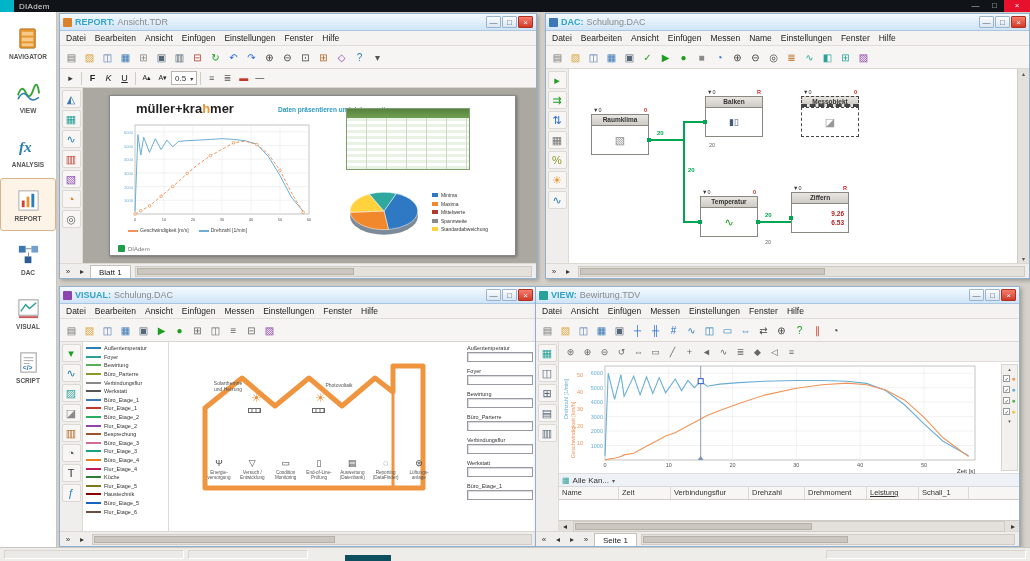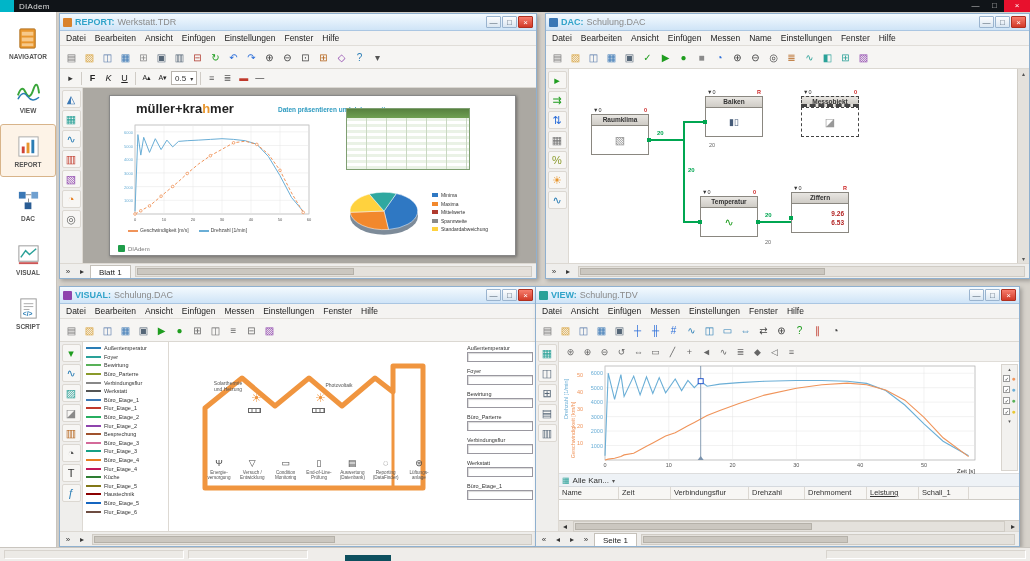--- a/index.html
+++ b/index.html
@@ -142,20 +142,26 @@
       </svg>
     <span class="side-label">NAVIGATOR</span>
   </div>
   <div class="side-item">
     <svg class="side-ico" viewBox="0 0 26 26">
         <path d="M2,16 Q6,4 10,13 T18,10 T24,14" fill="none" stroke="#3aa63a" stroke-width="2"></path>
         <path d="M2,20 Q7,10 12,17 T24,18" fill="none" stroke="#2a7db5" stroke-width="1.5"></path>
       </svg>
     <span class="side-label">VIEW</span>
   </div>
+  <div class="side-item">
+    <svg class="side-ico" viewBox="0 0 26 26">
+        <text x="3" y="19" font-size="16" font-style="italic" font-weight="bold" fill="#2a7db5" font-family="Liberation Serif,serif">fx</text>
+      </svg>
+    <span class="side-label">ANALYSIS</span>
+  </div>
   <div class="side-item active">
     <svg class="side-ico" viewBox="0 0 26 26">
         <rect x="3" y="3" width="20" height="20" fill="#fff" stroke="#aaa"></rect>
         <rect x="6" y="13" width="3" height="7" fill="#d04438"></rect>
         <rect x="11" y="9" width="3" height="11" fill="#e8962e"></rect>
         <rect x="16" y="6" width="3" height="14" fill="#2a7db5"></rect>
       </svg>
     <span class="side-label">REPORT</span>
   </div>
   <div class="side-item">
@@ -182,21 +188,21 @@
         <text x="7" y="21" font-size="7" fill="#2a7db5" font-weight="bold">&lt;/&gt;</text>
       </svg>
     <span class="side-label">SCRIPT</span>
   </div>
 </div>
 
 <section class="win" style="left:59px;top:13px;width:478px;height:266px">
   <header class="wtit">
     <span class="wico" style="background:#d9822b"></span>
     <span class="wpre">REPORT:</span>
-    <span class="wdoc">Werkstatt.TDR</span>
+    <span class="wdoc">Ansicht.TDR</span>
     <span class="wbtns">
       <span class="wb">—</span>
       <span class="wb">□</span>
       <span class="wb wbc">×</span>
     </span>
   </header>
   <nav class="mbar">
 
   <span class="mi">Datei</span>
       <span class="mi">Bearbeiten</span>
@@ -753,21 +759,21 @@
     <span class="hscroll">
         <span class="hthumb"></span>
       </span>
   </div>
 </section>
 
 <section class="win" style="left:535px;top:286px;width:485px;height:261px">
   <header class="wtit">
     <span class="wico" style="background:#2aa198"></span>
     <span class="wpre">VIEW:</span>
-    <span class="wdoc">Schulung.TDV</span>
+    <span class="wdoc">Bewirtung.TDV</span>
     <span class="wbtns">
       <span class="wb">—</span>
       <span class="wb">□</span>
       <span class="wb wbc">×</span>
     </span>
   </header>
   <nav class="mbar">
 
   <span class="mi">Datei</span>
       <span class="mi">Ansicht</span>

